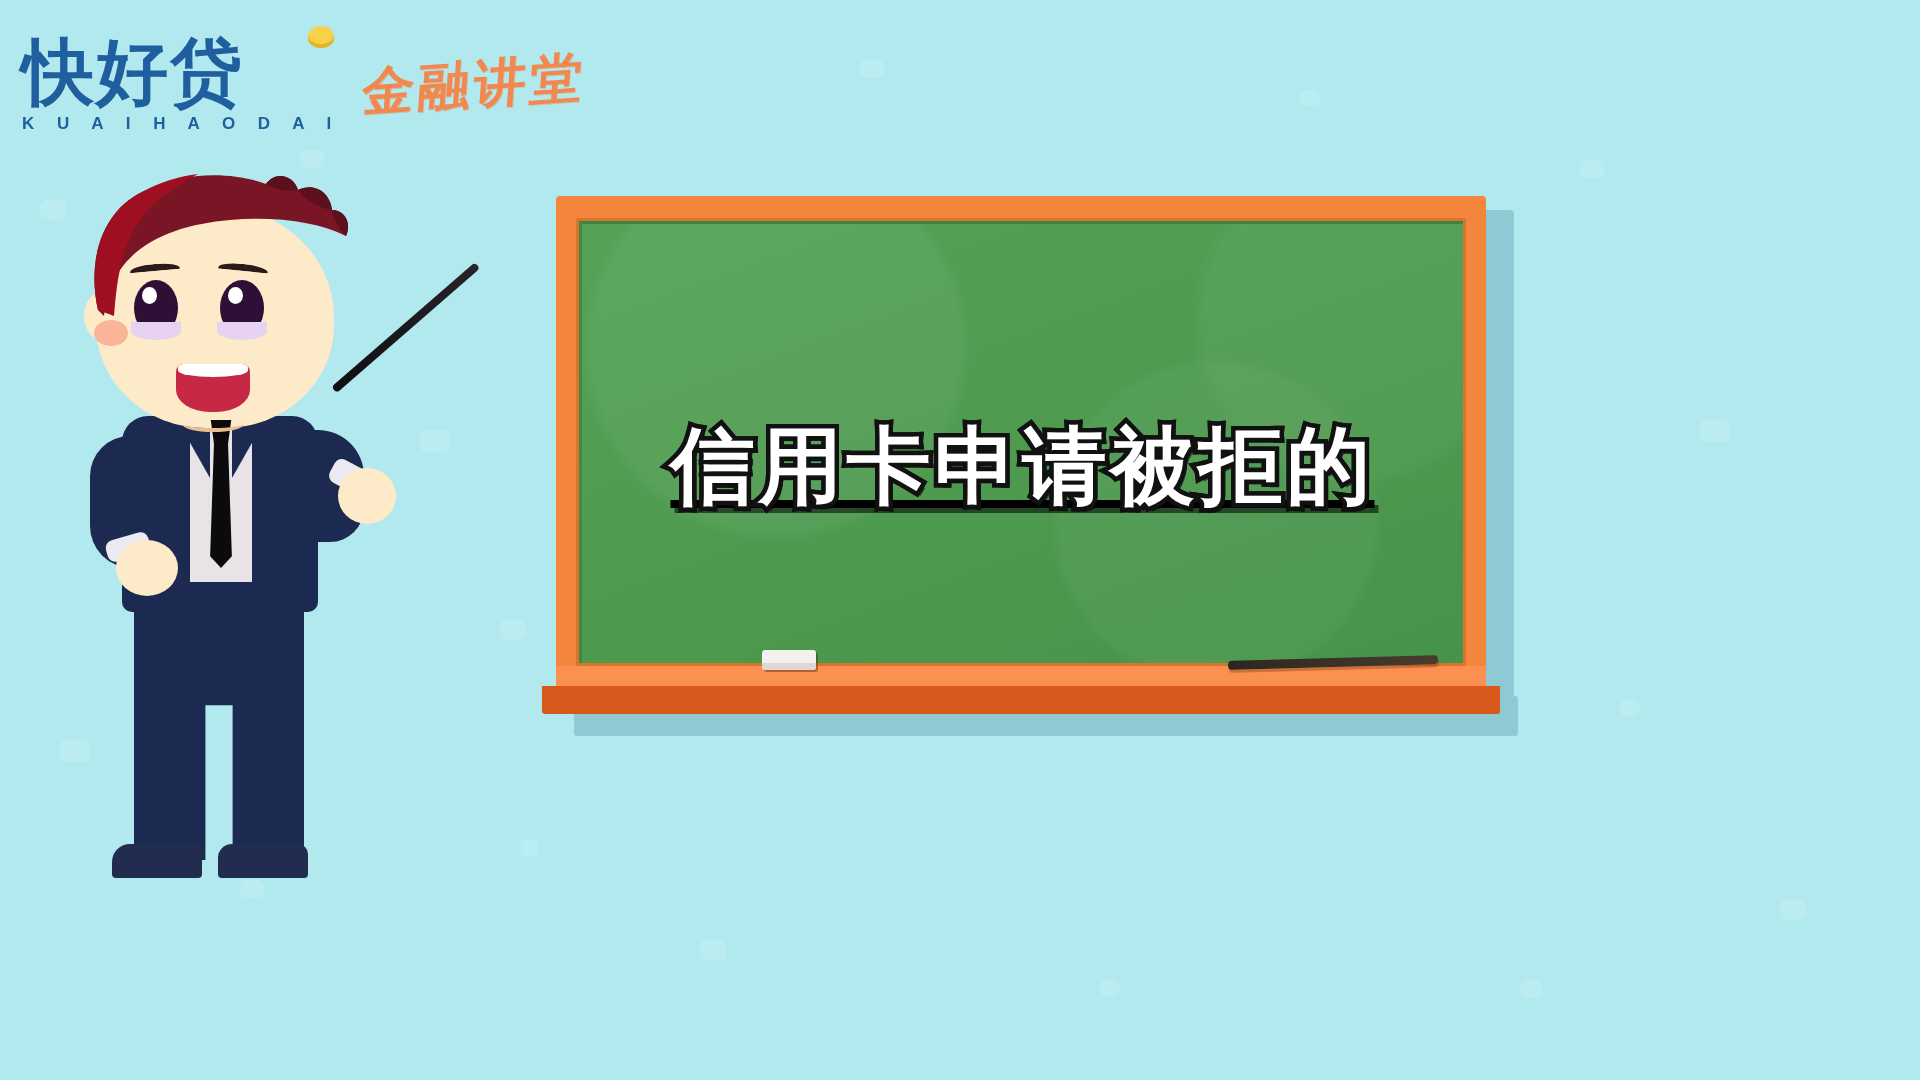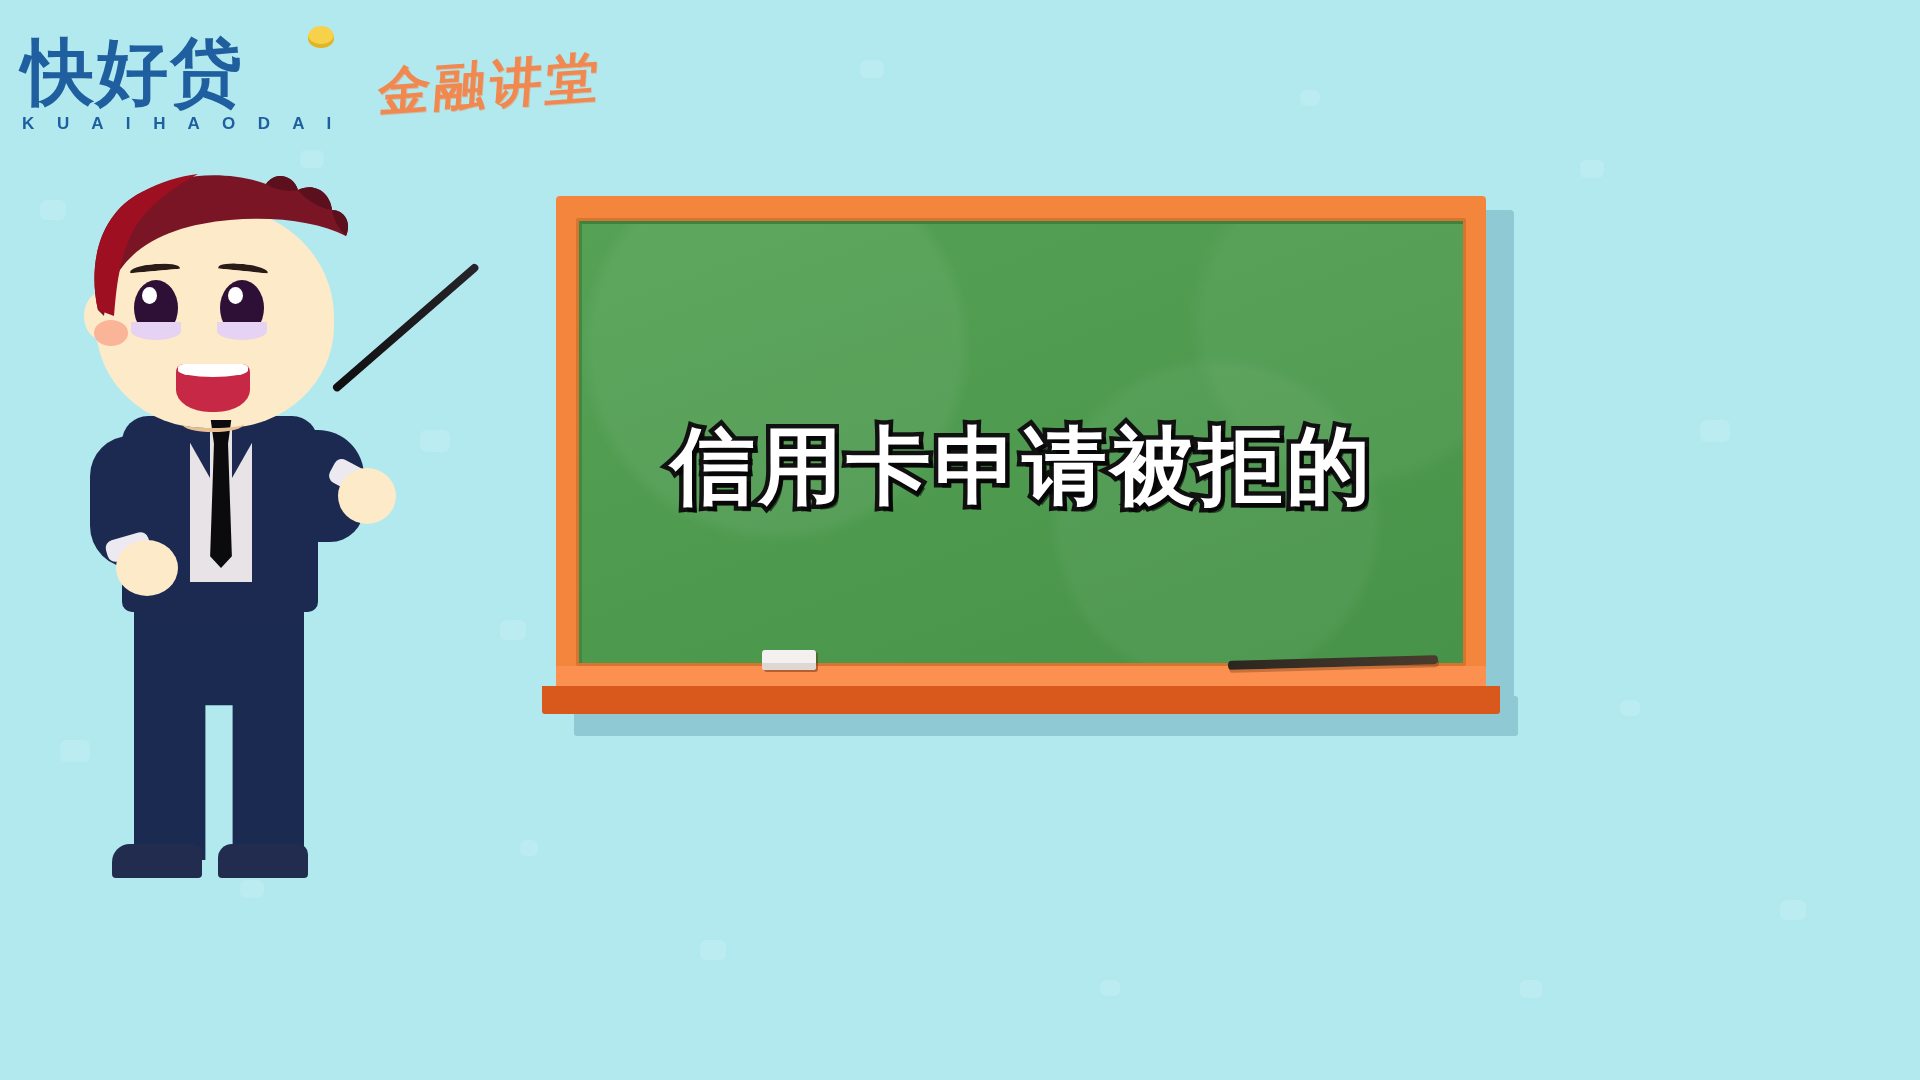--- a/index.html
+++ b/index.html
@@ -10,21 +10,21 @@
     position:relative;
   }
 
   
   #bg-texture { position:absolute; inset:0; opacity:.5; }
   #bg-texture span {
     position:absolute; background:#c4eff4; border-radius:6px;
   }
 
   
-  #logo { position:absolute; left:22px; top:36px; display:flex; align-items:flex-end;gap:16px; }
+  #logo { position:absolute; left:22px; top:36px; display:flex; align-items:flex-end; }
   #logo-mark { position:relative; }
   #logo-cn {
     font-family:"DejaVu Sans", sans-serif;
     font-size:72px; font-weight:700; color:#1f5fa0;
     letter-spacing:2px; line-height:1;
   }
   #logo-coin {
     position:absolute; right:6px; top:-10px;
     width:26px; height:22px; border-radius:50% 50% 45% 45%;
     background:#f7d14a; box-shadow:inset 0 -4px 0 #e0b628;
@@ -62,21 +62,21 @@
     background:#4d9a4f;
     background-image:
        radial-gradient(circle at 22% 28%, rgba(255,255,255,.055) 0 24%, transparent 26%),
        radial-gradient(circle at 72% 68%, rgba(255,255,255,.045) 0 22%, transparent 24%),
        radial-gradient(circle at 88% 22%, rgba(255,255,255,.04) 0 18%, transparent 20%),
        linear-gradient(160deg,#55a256 0%,#479349 100%);
     border-top:3px solid #3d8340;
     border-left:3px solid #418842;
     display:flex; flex-direction:column;
     align-items:center; justify-content:center;
-    position:relative; overflow:hidden;
+    position:relative; overflow:hidden;text-decoration:underline;
   }
   .board-line {
     font-family:"DejaVu Sans", sans-serif;
     font-weight:700;
     color:#ffffff;
     font-size:84px;
     line-height:1.18;
     letter-spacing:4px;
     white-space:nowrap;
     -webkit-text-stroke:9px #111111;

